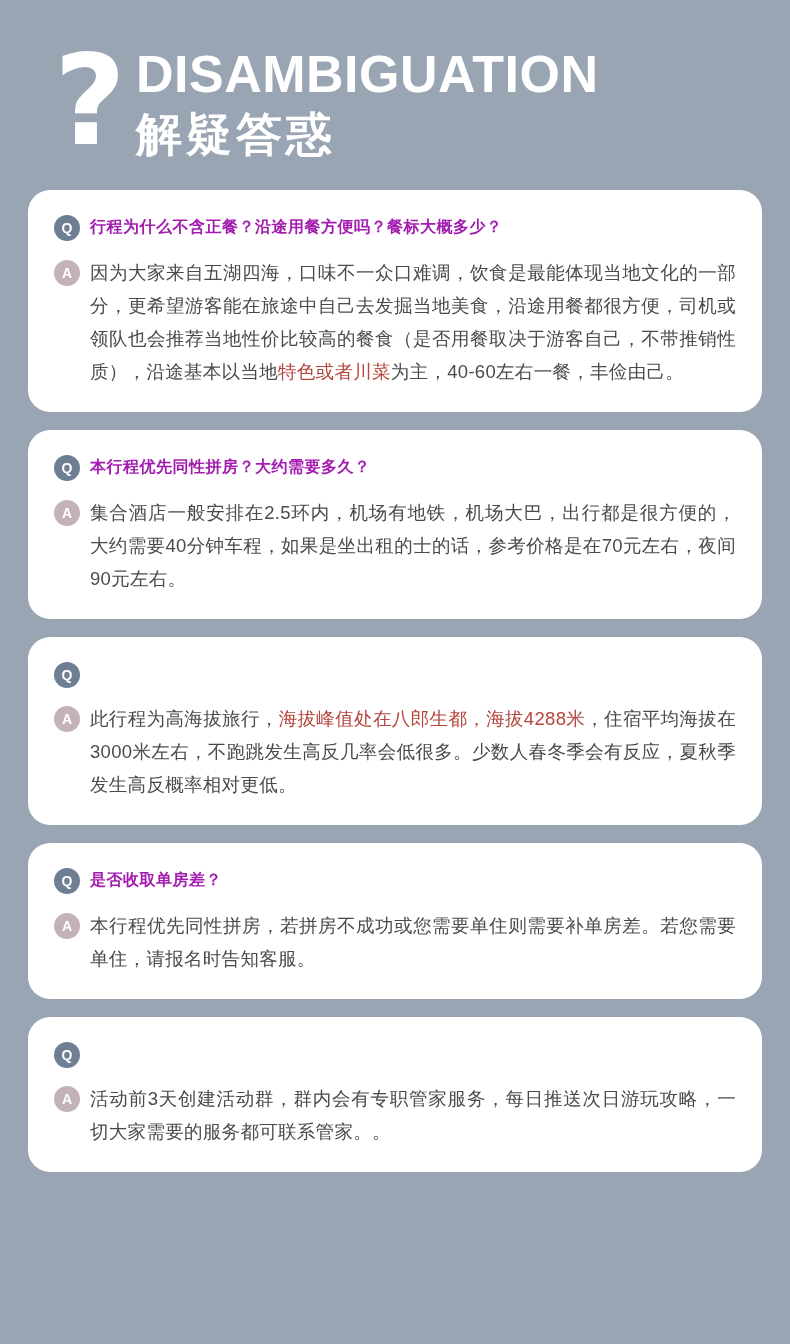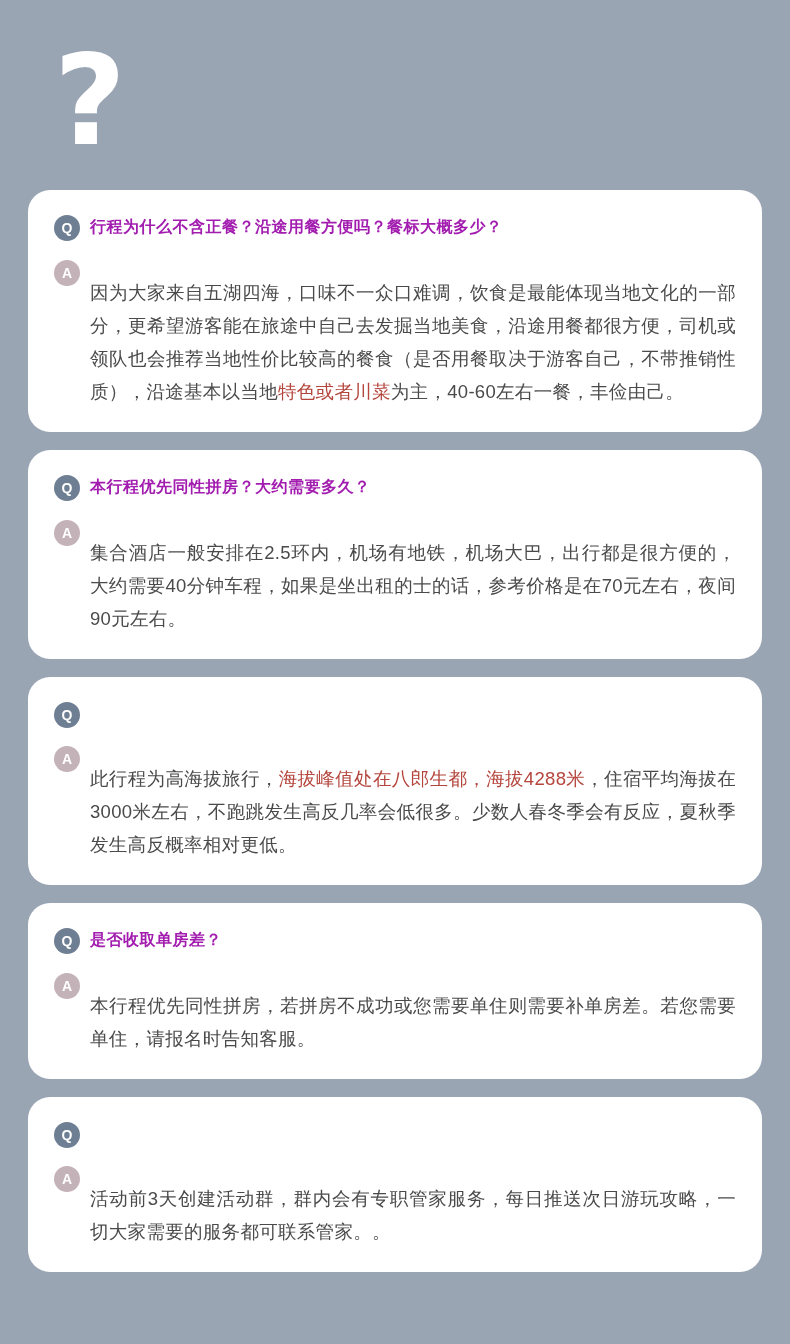--- a/index.html
+++ b/index.html
@@ -100,33 +100,36 @@
   }
   .a-block {
     margin-top: 14px;
   }
   .a-text {
     font-size: 18.5px;
     line-height: 33px;
     color: #4a4a4a;
     letter-spacing: 0.3px;
     text-align: justify;
-    margin-top: 20px;
   }
   .hl {
     color: #b4453c;
   }
 </style>
 </head>
 <body>
 
 <div class="page">
 
   <div class="header">
     <div class="qmark">?</div>
+    <div class="header-texts">
+      <div class="title-en">DISAMBIGUATION</div>
+      <div class="title-cn">解疑答惑</div>
+    </div>
   </div>
 
   <div class="cards" id="faq-list">
       <div class="card">
         <div class="qa-row">
           <div class="badge badge-q">Q</div>
           <div class="q-text">行程为什么不含正餐？沿途用餐方便吗？餐标大概多少？</div>
         </div>
         <div class="qa-row a-block">
           <div class="badge badge-a">A</div>

